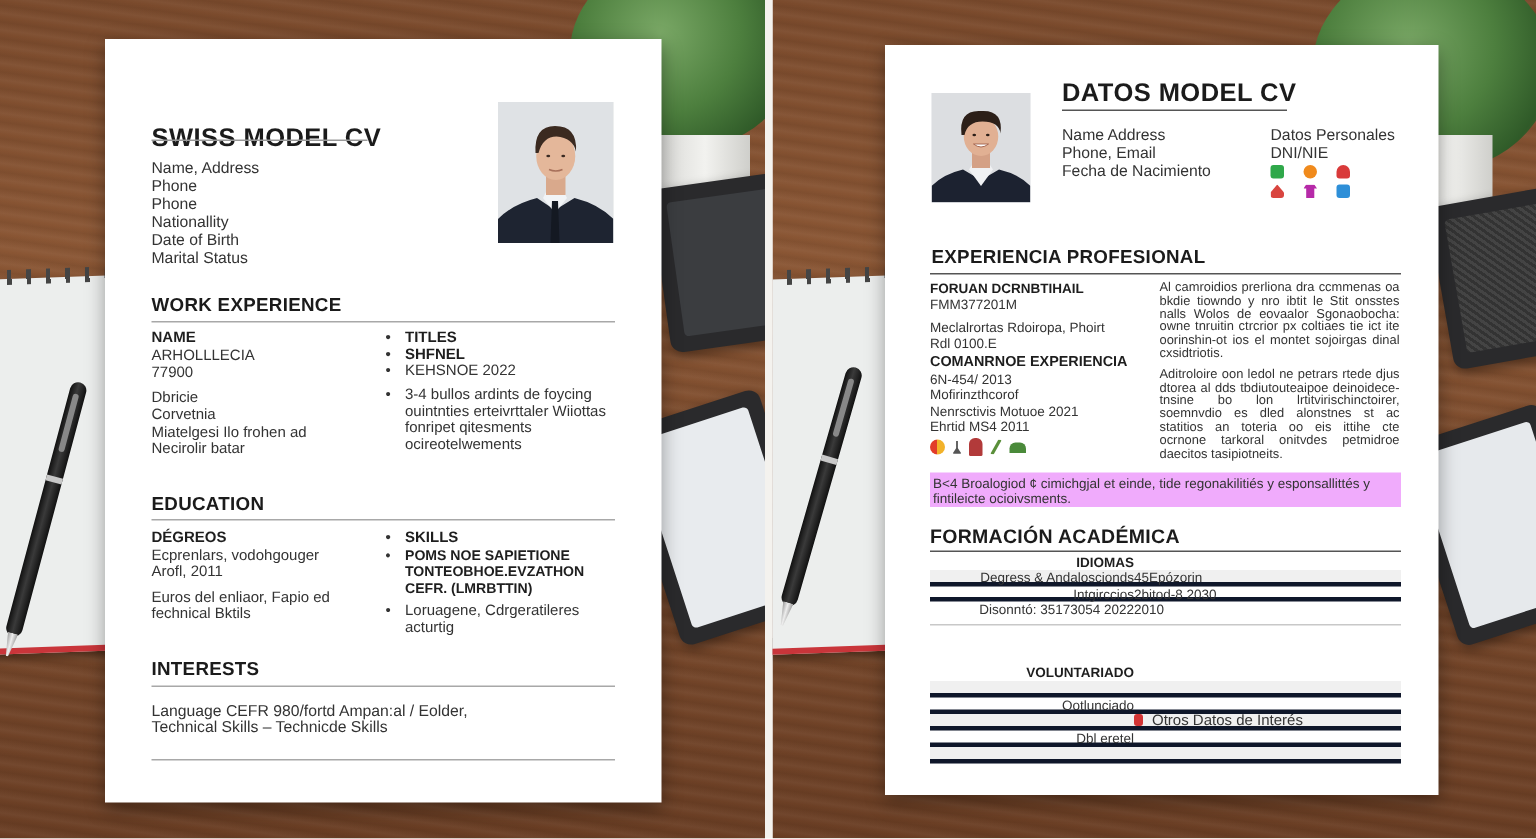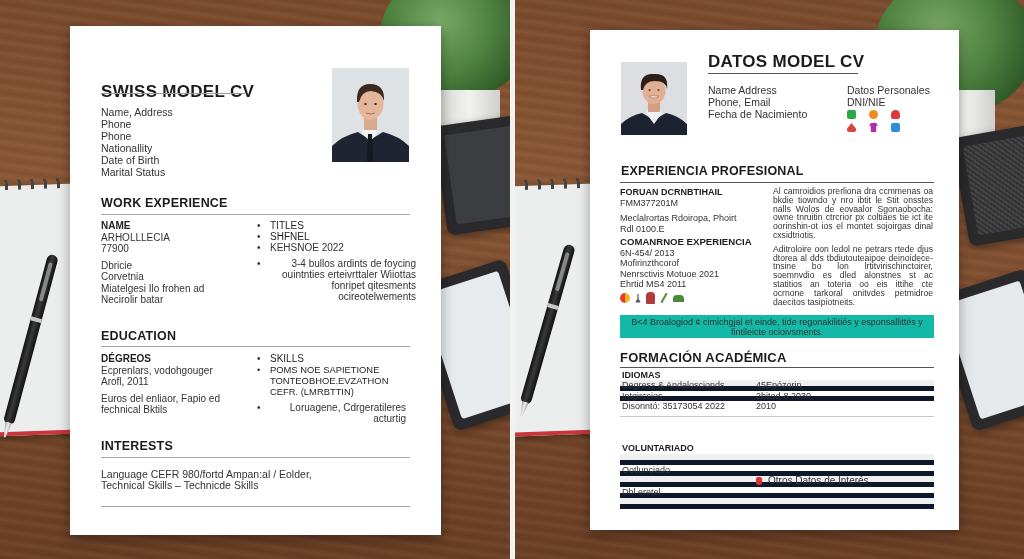--- a/index.html
+++ b/index.html
@@ -41,44 +41,44 @@
   .lcv .contact { position: absolute; left: 31px; top: 80px; font-size: 10.5px; line-height: 12px; color: #333; }
   .lcv .photo { position: absolute; left: 262px; top: 42px; width: 77px; height: 94px; overflow: hidden; background: #dfe1e3; }
   .sec-h { position: absolute; font-size: 12.5px; font-weight: bold; color: #1b1b1b; letter-spacing: 0.2px; }
   .sec-rule { position: absolute; height: 1px; background: #a8a8a8; }
   .col { position: absolute; font-size: 10px; line-height: 11.5px; color: #333; }
   .col .b { font-weight: bold; color: #1e1e1e; }
   .col .gap { height: 5px; }
   .bul { position: absolute; font-size: 10px; line-height: 11px; color: #333; }
   .bul li { list-style: none; position: relative; padding-left: 14px; }
   .bul li::before { content: "•"; position: absolute; left: 1px; top: 0; color: #333; }
-  .bul li.sp { margin-top: 5px; text-align: right; }
-  .bul .b { font-weight: normal; color: #1e1e1e; }
+  .bul li.sp { margin-top: 5px; }
+  .bul .b { font-weight: bold; color: #1e1e1e; }
 
   
   .rcv { left: 75px; top: 30px; width: 369px; height: 500px; }
   .rcv .photo { position: absolute; left: 31px; top: 32px; width: 66px; height: 73px; overflow: hidden; background: #dedfe1; }
   .rcv .title { position: absolute; left: 118px; top: 22px; font-size: 17px; font-weight: bold; color: #1b1b1b; letter-spacing: 0.3px; }
   .rcv .title-rule { position: absolute; left: 118px; top: 43px; width: 150px; height: 1px; background: #555; }
   .rcv .contact { position: absolute; left: 118px; top: 54px; font-size: 10.5px; line-height: 12px; color: #333; }
   .rcv .personal { position: absolute; left: 257px; top: 54px; font-size: 10.5px; line-height: 12px; color: #333; }
   .icon-grid { position: absolute; left: 257px; top: 80px; width: 70px; display: grid; grid-template-columns: 22px 22px 22px; row-gap: 4px; }
   .ic { width: 9px; height: 9px; border-radius: 2px; display: inline-block; }
   .rcv .sec-h { font-size: 12.5px; }
   .rcv .exp-left { position: absolute; left: 30px; top: 157px; font-size: 9px; line-height: 10.5px; color: #333; }
   .rcv .exp-left .b { font-weight: bold; color: #1d1d1d; }
   .rcv .exp-left .gap { height: 5px; }
   .rcv .exp-right { position: absolute; left: 183px; top: 157px; width: 160px; font-size: 8.6px; line-height: 8.8px; color: #333; text-align: justify; }
   .rcv .exp-right p + p { margin-top: 5px; }
   .emoji-row { position: absolute; left: 30px; top: 262px; display: flex; gap: 5px; align-items: center; }
-  .shaded { position: absolute; left: 30px; top: 285px; width: 314px; height: 23px; background: #14b8a6; font-size: 9px; line-height: 9.5px; color: #333; padding: 3px 2px 0 2px; text-align: center; }
+  .shaded { position: absolute; left: 30px; top: 285px; width: 314px; height: 23px; background: #f0abfc; font-size: 9px; line-height: 9.5px; color: #333; padding: 3px 2px 0 2px; }
   .tbl { position: absolute; left: 30px; width: 314px; font-size: 9px; color: #333; }
-  .tbl .row { height: 10.3px; line-height: 10.3px; display: flex; border-bottom: 5px solid #0f172a; }
+  .tbl .row { height: 10.3px; line-height: 10.3px; display: flex; border-bottom: 3px solid #0f172a; }
   .tbl .row.alt { background: #f0f0f0; }
-  .tbl .row .c1 { width: 136px; padding-left: 2px; }
+  .tbl .row .c1 { width: 136px; padding-left: 2px; text-align: right; }
   .tbl .row .c2 { flex: 1; }
   .tbl .row.head { font-weight: bold; color: #1e1e1e; border-bottom: none; }
   .tbl .row.tall { height: 11px; }
 
   .photo svg { width: 100%; height: 100%; display: block; }
 </style>
 </head>
 <body>
 
 <div class="panel left">

